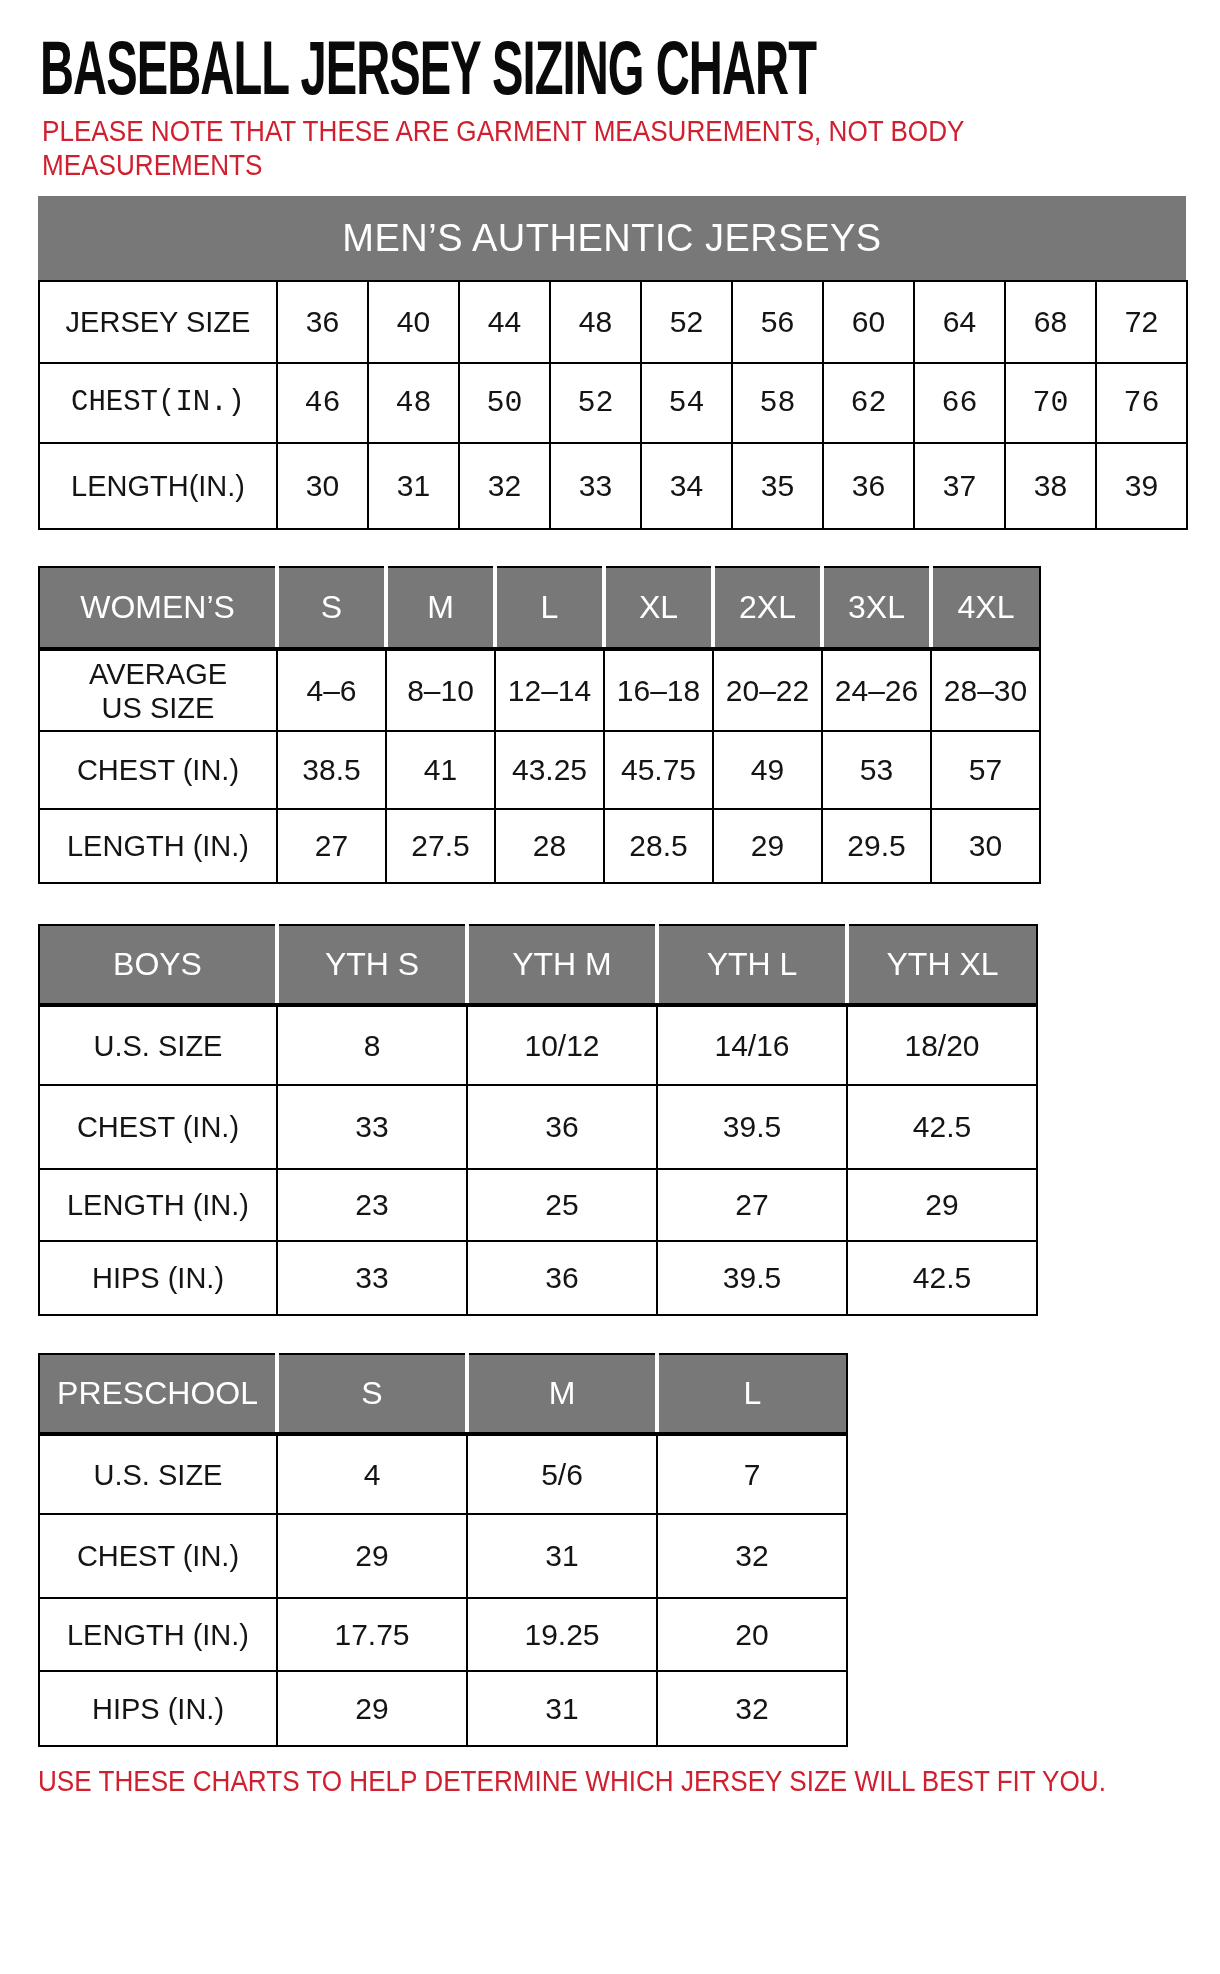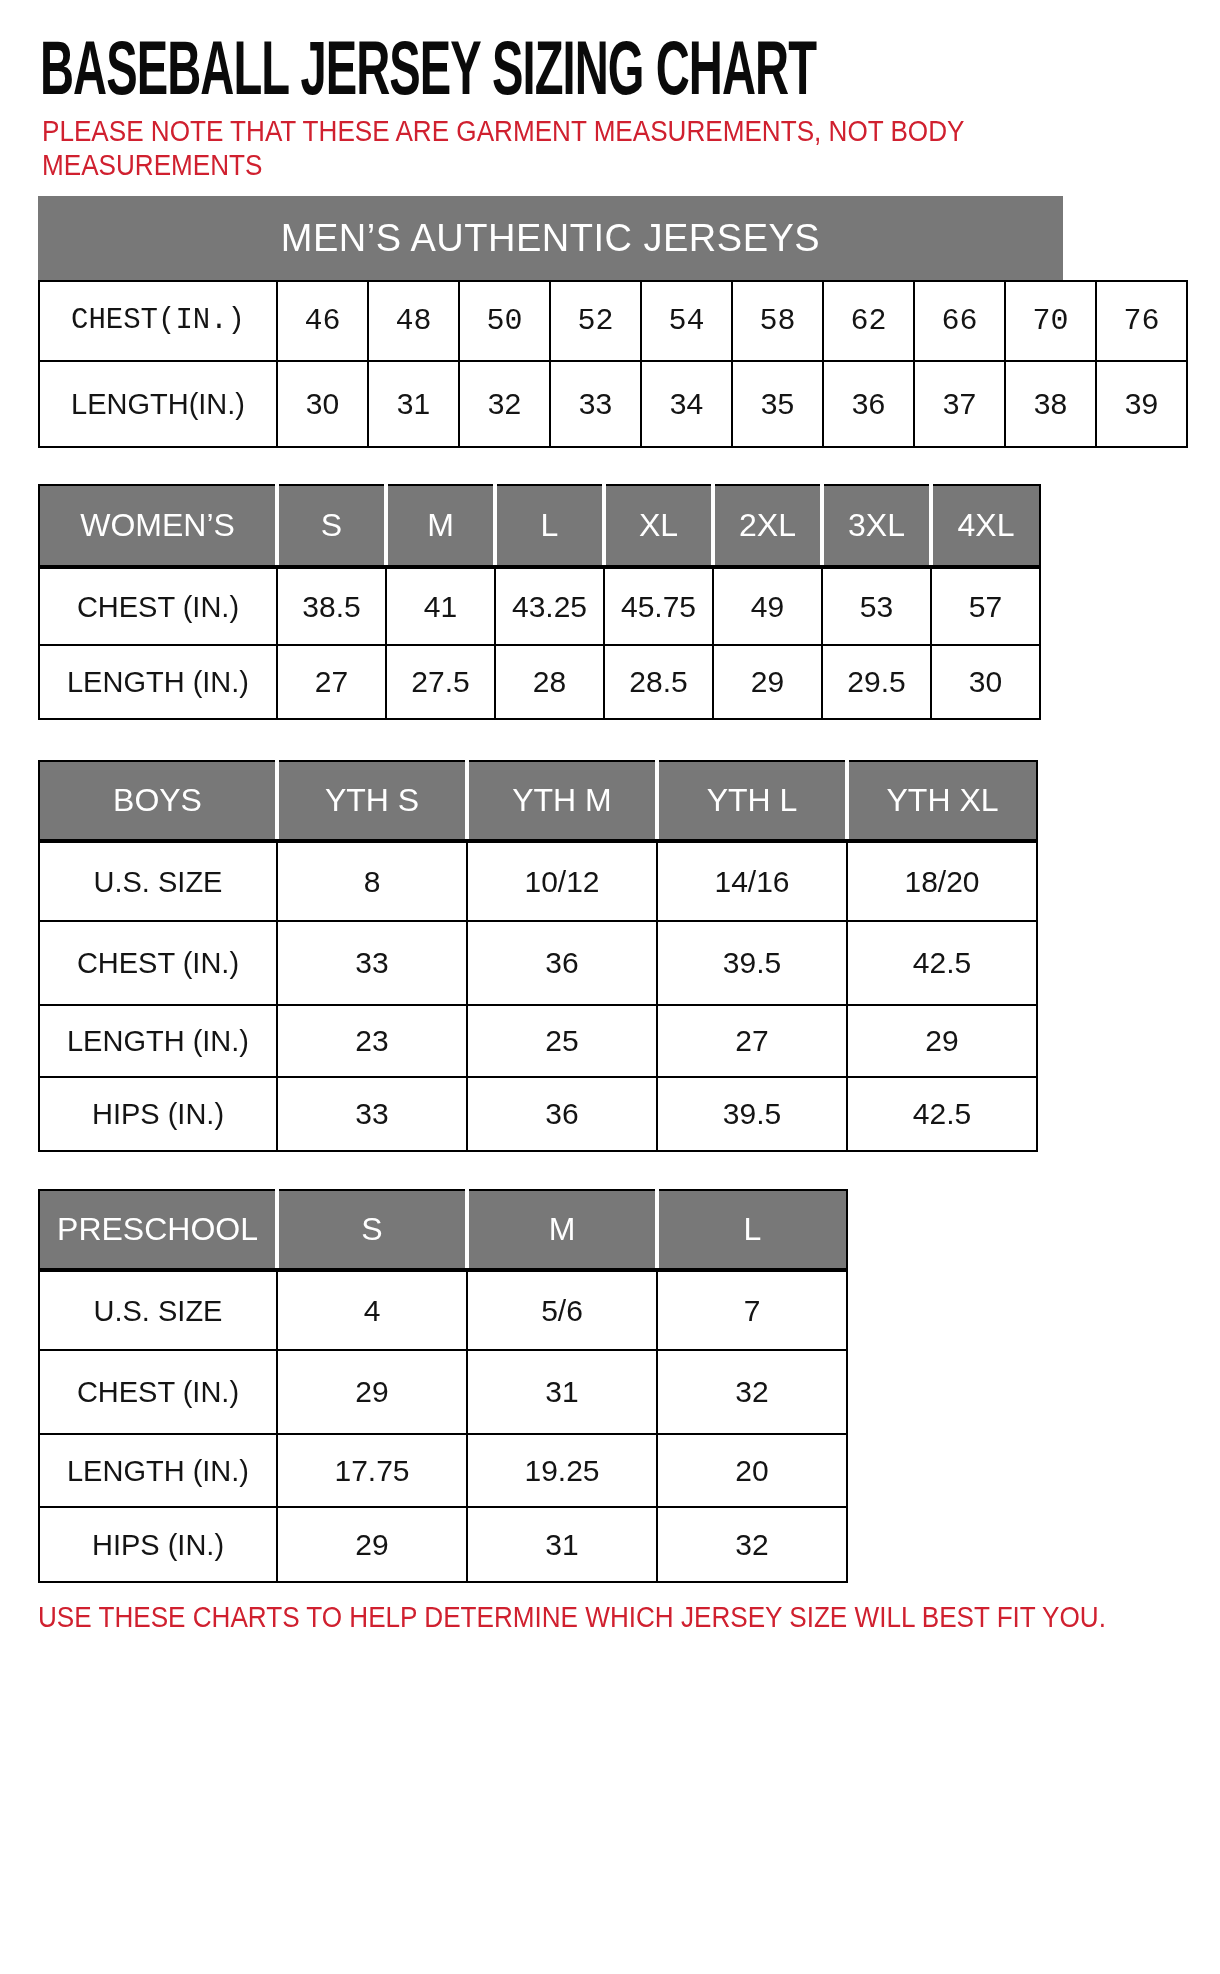--- a/index.html
+++ b/index.html
@@ -90,36 +90,49 @@
 <body>
 
 <div class="sheet">
   <div class="title">BASEBALL JERSEY SIZING CHART</div>
   <div class="note">
     <div>PLEASE NOTE THAT THESE ARE GARMENT MEASUREMENTS, NOT BODY</div>
     <div>MEASUREMENTS</div>
   </div>
   <div class="tables-root" id="tables-root">
       <div class="table-block" style="margin-top: 14px;">
-        <div class="banner" style="width: 1025px; height: 84px;">MEN’S AUTHENTIC JERSEYS</div>
+        <div class="banner" style="width: 1148px; height: 84px;">MEN’S AUTHENTIC JERSEYS</div>
         <table style="width: 1148px;">
           <colgroup>
             <col style="width: 238px;">
             <col style="width: 91px;">
             <col style="width: 91px;">
             <col style="width: 91px;">
             <col style="width: 91px;">
             <col style="width: 91px;">
             <col style="width: 91px;">
             <col style="width: 91px;">
             <col style="width: 91px;">
             <col style="width: 91px;">
             <col style="width: 91px;">
           </colgroup>
           <tbody>
+            <tr style="height: 82px;">
+              <td class="label-cell">JERSEY SIZE</td>
+              <td>36</td>
+              <td>40</td>
+              <td>44</td>
+              <td>48</td>
+              <td>52</td>
+              <td>56</td>
+              <td>60</td>
+              <td>64</td>
+              <td>68</td>
+              <td>72</td>
+            </tr>
             <tr style="height: 80px; font-family: Liberation Mono, monospace;">
               <td class="label-cell">CHEST(IN.)</td>
               <td>46</td>
               <td>48</td>
               <td>50</td>
               <td>52</td>
               <td>54</td>
               <td>58</td>
               <td>62</td>
               <td>66</td>
@@ -160,20 +173,31 @@
               <th>S</th>
               <th>M</th>
               <th>L</th>
               <th>XL</th>
               <th>2XL</th>
               <th>3XL</th>
               <th>4XL</th>
             </tr>
           </thead>
           <tbody>
+            <tr style="height: 82px;">
+              <td class="label-cell">AVERAGE
+US SIZE</td>
+              <td>4–6</td>
+              <td>8–10</td>
+              <td>12–14</td>
+              <td>16–18</td>
+              <td>20–22</td>
+              <td>24–26</td>
+              <td>28–30</td>
+            </tr>
             <tr style="height: 78px;">
               <td class="label-cell">CHEST (IN.)</td>
               <td>38.5</td>
               <td>41</td>
               <td>43.25</td>
               <td>45.75</td>
               <td>49</td>
               <td>53</td>
               <td>57</td>
             </tr>

